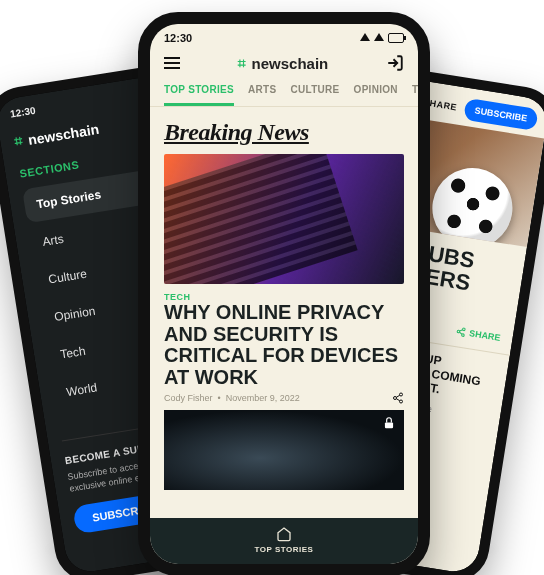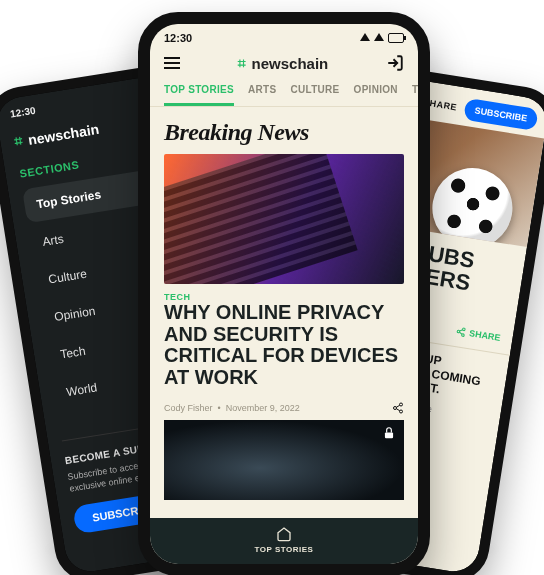--- a/index.html
+++ b/index.html
@@ -193,20 +193,21 @@
   .tab.active { color:#2bbf6a; border-bottom: 3px solid #2bbf6a; }
 
   .heading {
     font-family: Georgia, 'Times New Roman', serif;
     font-weight: 900;
     font-size: 24px;
     padding: 12px 14px 8px;
     color:#151515;
     font-style: italic;
     letter-spacing: -0.5px;
+    text-decoration: underline;
   }
 
   .card { margin: 0 14px 10px; }
   .card-img {
     height: 130px;
     border-radius: 2px;
     background:
       linear-gradient(115deg, rgba(255,90,30,.9) 0%, rgba(60,0,140,.85) 55%, rgba(10,10,30,.95) 100%),
       repeating-linear-gradient(25deg, rgba(255,255,255,.15) 0 2px, transparent 2px 6px);
     position:relative;
@@ -222,21 +223,21 @@
     filter: blur(.3px);
   }
   .card-tag { color:#2bbf6a; font-size:9px; font-weight:900; letter-spacing:.5px; margin-top:8px;}
   .card-title {
     font-family: Impact,'Arial Black',sans-serif;
     font-weight:900; font-size:20px; line-height:1.08;
     margin-top:0; color:#1b2222;
     text-transform: uppercase;
   }
   .card-meta { display:flex; justify-content:space-between; align-items:center;
-    font-size:9px; color:#9a9484; margin-top:14px; }
+    font-size:9px; color:#9a9484; margin-top:4px; }
 
   .card2-img {
     height: 80px;
     margin-top:6px;
     background: radial-gradient(ellipse at 40% 60%, #3a4a56 0%, #0b1014 70%);
     position:relative;
   }
   .lock-ic {
     position:absolute; right:8px; top:6px;
     width:14px; height:14px;

